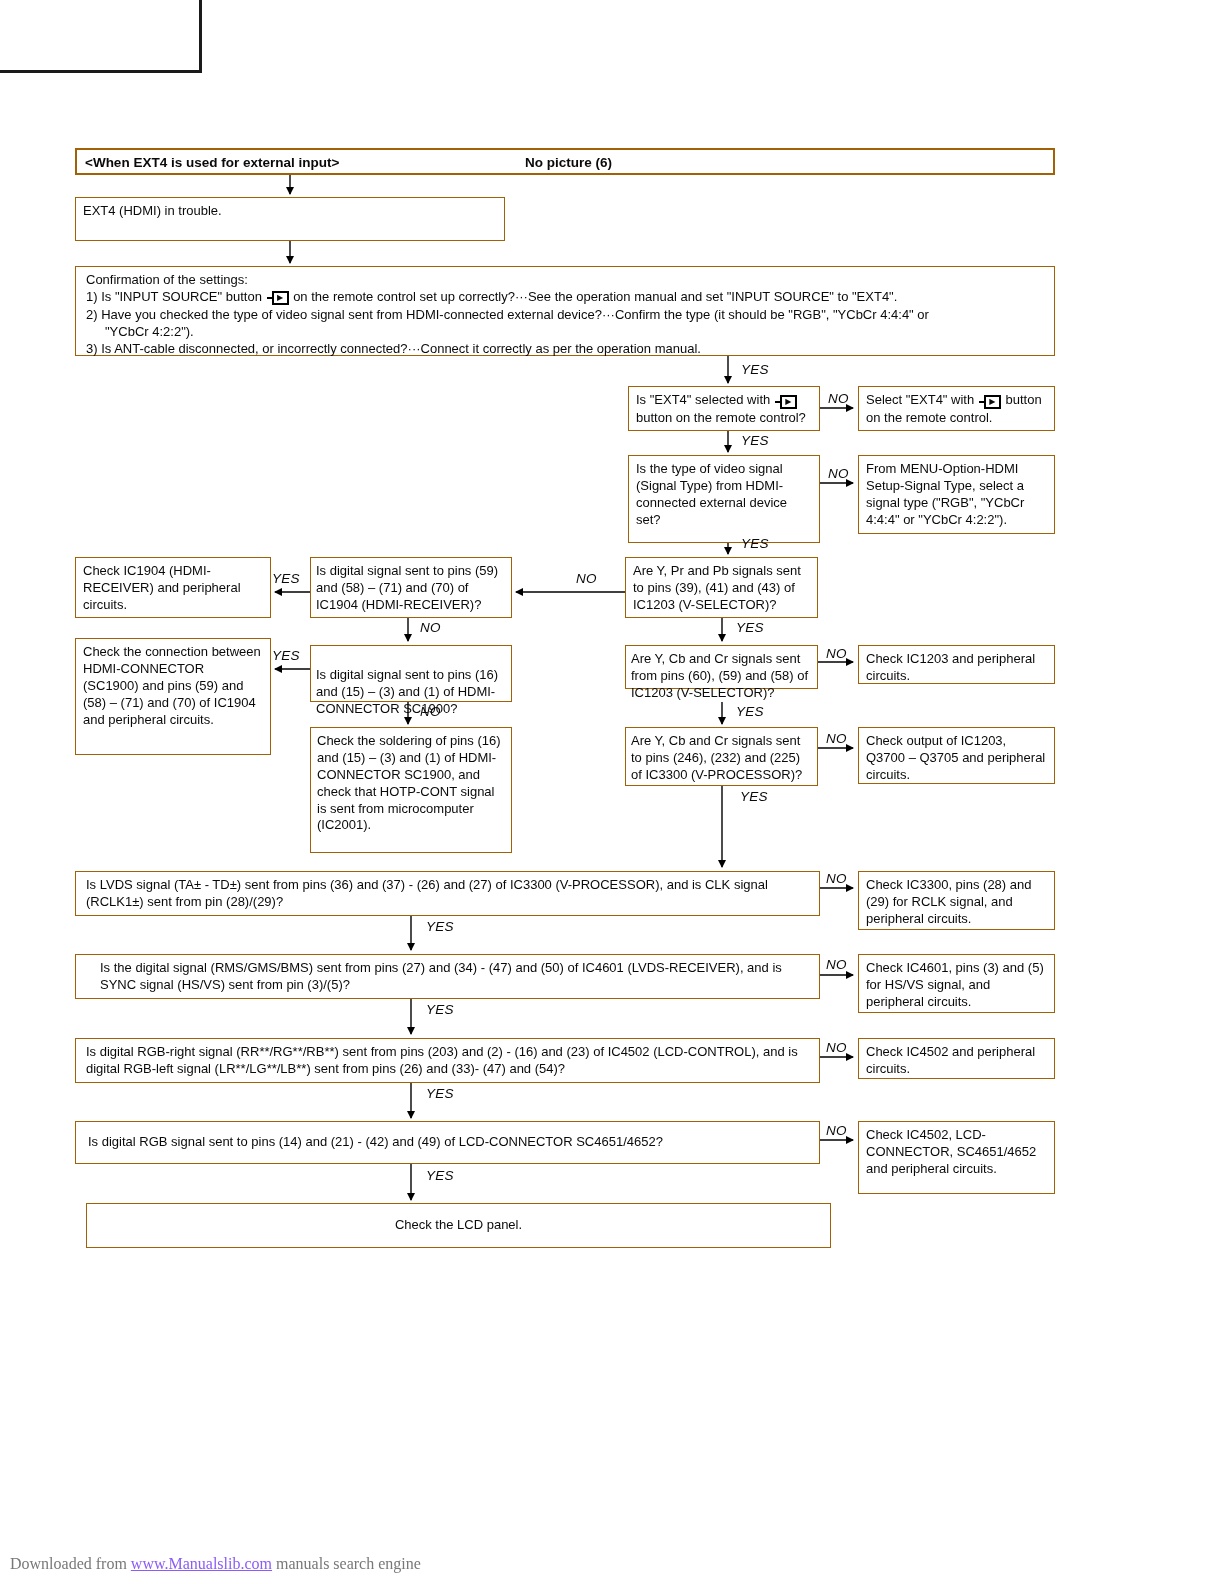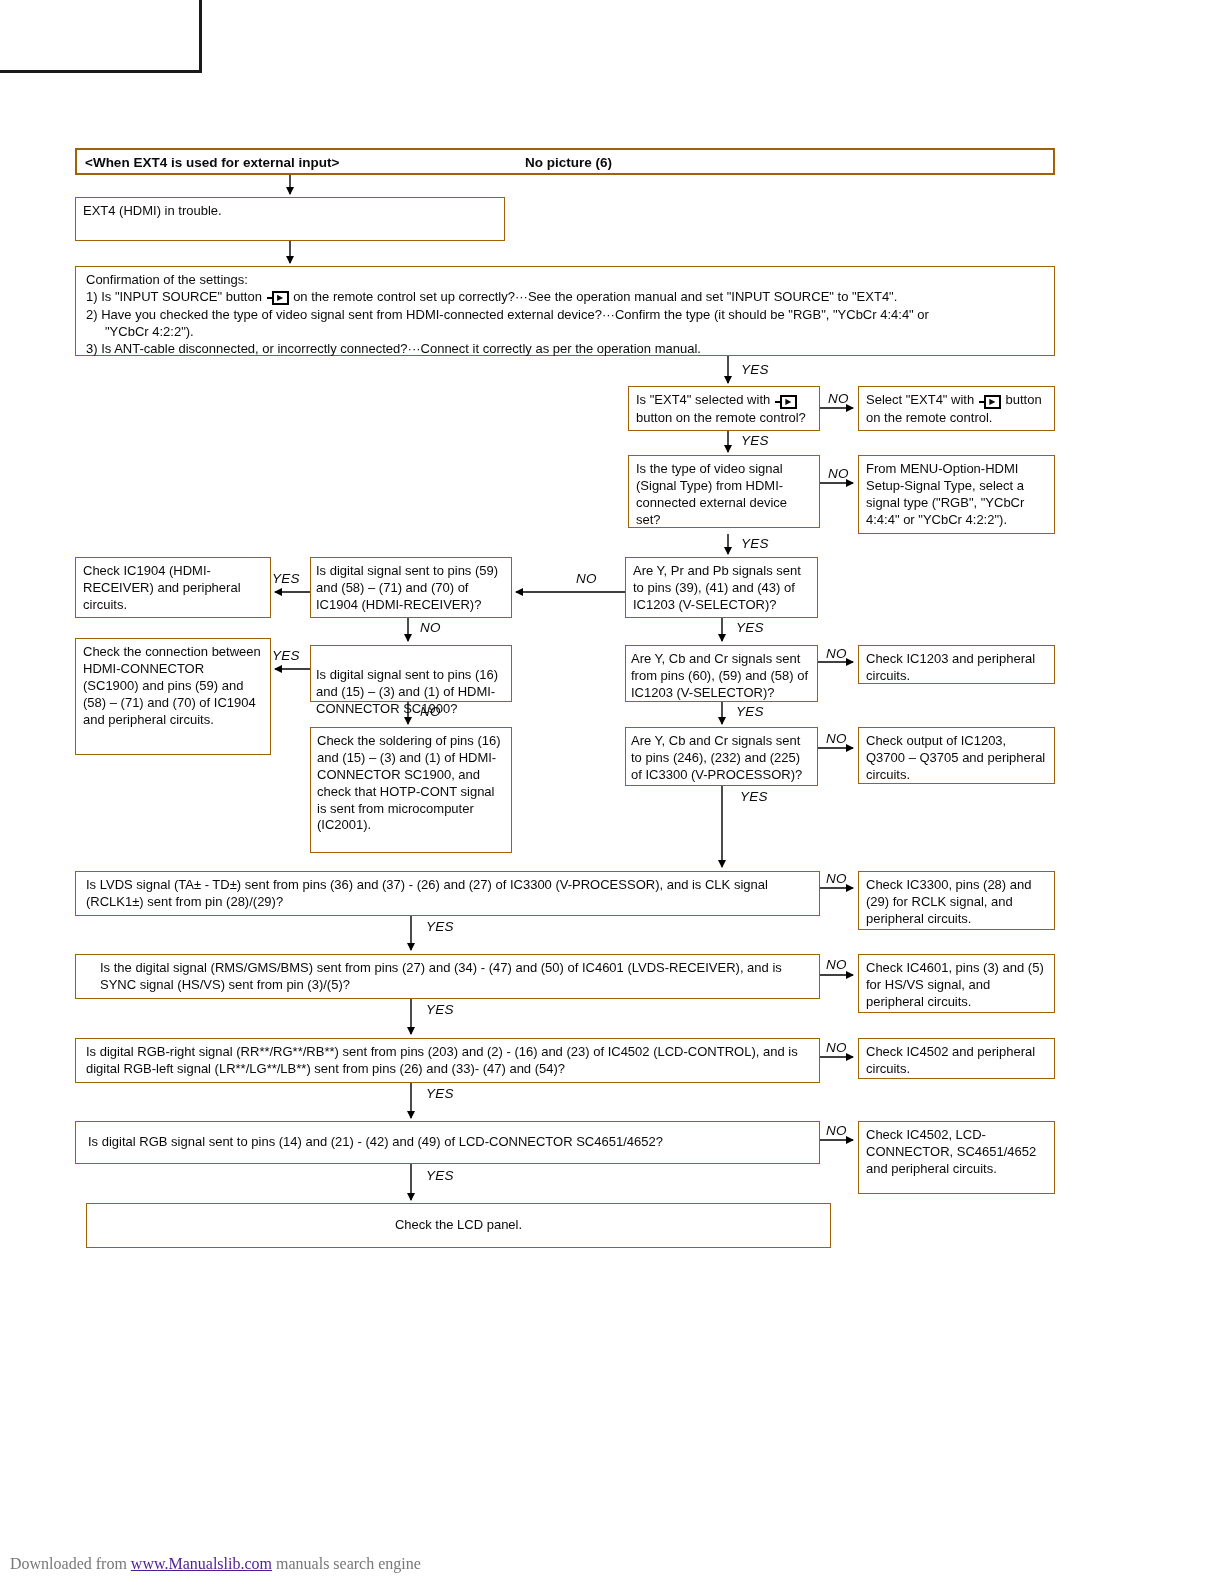--- a/index.html
+++ b/index.html
@@ -30,21 +30,21 @@
   .ricon { display:inline-block; white-space:nowrap; vertical-align:-1px; margin:0 1px; }
   .ri-dash { display:inline-block; width:5px; height:2px; background:#000; vertical-align:middle; }
   .ri-box {
     display:inline-block; border:2px solid #000; width:13px; height:10px; line-height:10px;
     text-align:center; font-size:8px; font-style:normal; vertical-align:middle;
   }
   .footer {
     position:absolute; left:10px; top:1555px;
     font-family:"Liberation Serif", serif; font-size:16px; color:#787878;
   }
-  .footer a { color:#4c1d95; text-decoration:underline; }
+  .footer a { color:#8b5cf6; text-decoration:underline; }
 </style>
 </head>
 <body>
 
 <div class="page">
 
   <div class="corner"></div>
 
   <svg class="conn" width="1224" height="1584">
     <defs>
@@ -106,33 +106,33 @@
     <span>Is "EXT4" selected with</span>
     <span class="ricon"><i class="ri-dash"></i><i class="ri-box">▶</i></span>
     <span>button on the remote control?</span>
   </div>
   <div class="box" style="left:858px;top:386px;width:197px;height:45px;">
     <span>Select "EXT4" with</span>
     <span class="ricon"><i class="ri-dash"></i><i class="ri-box">▶</i></span>
     <span>button on the remote control.</span>
   </div>
 
-  <div class="box" style="left:628px;top:455px;width:192px;height:73px;">Is the type of video signal (Signal Type) from HDMI-connected external device set?</div>
+  <div class="box" style="left:628px;top:455px;width:192px;height:88px;">Is the type of video signal (Signal Type) from HDMI-connected external device set?</div>
   <div class="box" style="left:858px;top:455px;width:197px;height:79px;">From MENU-Option-HDMI Setup-Signal Type, select a signal type ("RGB", "YCbCr 4:4:4" or "YCbCr 4:2:2").</div>
 
   <div class="box" style="left:625px;top:557px;width:193px;height:61px;">Are Y, Pr and Pb signals sent to pins (39), (41) and (43) of IC1203 (V-SELECTOR)?</div>
 
   <div class="box" style="left:310px;top:557px;width:202px;height:61px;padding:5px 5px;">Is digital signal sent to pins (59) and (58) – (71) and (70) of IC1904 (HDMI-RECEIVER)?</div>
   <div class="box" style="left:75px;top:557px;width:196px;height:61px;">Check IC1904 (HDMI-RECEIVER) and peripheral circuits.</div>
 
   <div class="box" style="left:310px;top:645px;width:202px;height:57px;padding:21px 5px;">Is digital signal sent to pins (16) and (15) – (3) and (1) of HDMI-CONNECTOR SC1900?</div>
   <div class="box" style="left:75px;top:638px;width:196px;height:117px;">Check the connection between HDMI-CONNECTOR (SC1900) and pins (59) and (58) – (71) and (70) of IC1904 and peripheral circuits.</div>
   <div class="box" style="left:310px;top:727px;width:202px;height:126px;padding:5px 6px;">Check the soldering of pins (16) and (15) – (3) and (1) of HDMI-CONNECTOR SC1900, and check that HOTP-CONT signal is sent from microcomputer (IC2001).</div>
 
-  <div class="box" style="left:625px;top:645px;width:193px;height:57px;padding:5px 5px;">Are Y, Cb and Cr signals sent from pins (60), (59) and (58) of IC1203 (V-SELECTOR)?</div>
+  <div class="box" style="left:625px;top:645px;width:193px;height:44px;padding:5px 5px;">Are Y, Cb and Cr signals sent from pins (60), (59) and (58) of IC1203 (V-SELECTOR)?</div>
   <div class="box" style="left:858px;top:645px;width:197px;height:39px;">Check IC1203 and peripheral circuits.</div>
 
   <div class="box" style="left:625px;top:727px;width:193px;height:59px;padding:5px 5px;">Are Y, Cb and Cr signals sent to pins (246), (232) and (225) of IC3300 (V-PROCESSOR)?</div>
   <div class="box" style="left:858px;top:727px;width:197px;height:57px;">Check output of IC1203, Q3700 – Q3705 and peripheral circuits.</div>
 
   <div class="box vcenter" style="left:75px;top:871px;width:745px;height:45px;padding:3px 10px;">Is LVDS signal (TA± - TD±) sent from pins (36) and (37) - (26) and (27) of IC3300 (V-PROCESSOR), and is CLK signal (RCLK1±) sent from pin (28)/(29)?</div>
   <div class="box" style="left:858px;top:871px;width:197px;height:59px;">Check IC3300, pins (28) and (29) for RCLK signal, and peripheral circuits.</div>
 
   <div class="box vcenter" style="left:75px;top:954px;width:745px;height:45px;padding:3px 24px;">Is the digital signal (RMS/GMS/BMS) sent from pins (27) and (34) - (47) and (50) of IC4601 (LVDS-RECEIVER), and is SYNC signal (HS/VS) sent from pin (3)/(5)?</div>
   <div class="box" style="left:858px;top:954px;width:197px;height:59px;">Check IC4601, pins (3) and (5) for HS/VS signal, and peripheral circuits.</div>

